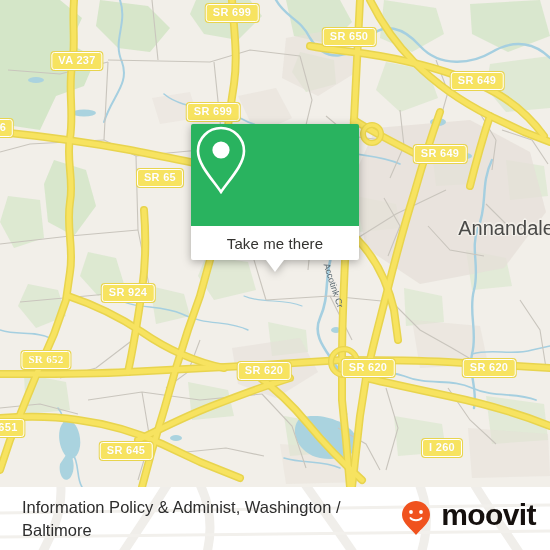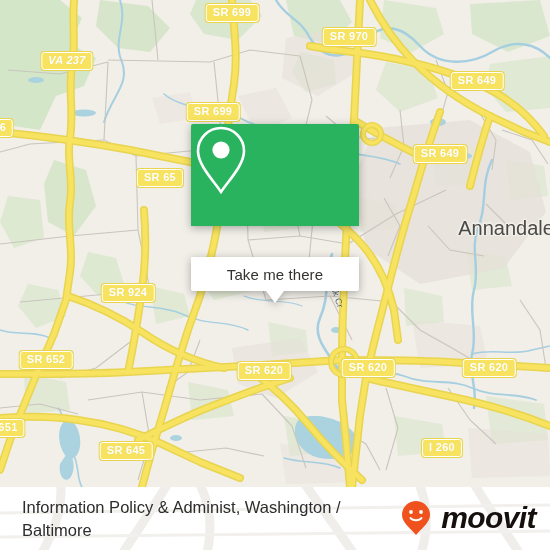--- a/index.html
+++ b/index.html
@@ -72,21 +72,20 @@
   .popup-head{
     height:102px;background:#29b35f;
     border-radius:2px 2px 0 0;
     display:flex;align-items:center;justify-content:center;
   }
   .popup-foot{
     height:34px;background:#ffffff;
     border-radius:0 0 2px 2px;
     display:flex;align-items:center;justify-content:center;
     position:relative;
-    margin-top:31px;
   }
   .popup-foot .lbl{
     font-size:15px;color:#33322f;letter-spacing:.1px;
   }
   .popup-tail{
     position:absolute;left:50%;top:100%;
     width:0;height:0;margin-left:-9px;
     border-left:9px solid transparent;
     border-right:9px solid transparent;
     border-top:12px solid #ffffff;
@@ -97,21 +96,21 @@
     position:absolute;left:0;top:487px;width:550px;height:63px;
     background:#ffffff;overflow:hidden;
   }
   .bottombar .wm{position:absolute;left:0;top:0;opacity:1;}
   .bar-title{
     position:absolute;left:22px;top:9px;width:370px;
     font-size:16.5px;line-height:23px;color:#2d2d2d;
   }
   .brand{
     position:absolute;right:14px;top:13px;
-    display:flex;align-items:center;gap:10px;font-style:italic;
+    display:flex;gap:10px;
   }
   .brand .word{
     font-size:30px;line-height:30px;color:#15100e;letter-spacing:-.6px;
     font-weight:bold;
   }
 </style>
 </head>
 <body>
 
 <div id="app">
@@ -279,28 +278,28 @@
         </g>
         <g fill="none" stroke="#f7e360" stroke-width="3.4">
           <circle cx="344" cy="362" r="13"></circle>
           <circle cx="372" cy="134" r="9"></circle>
         </g>
       </g>
     </svg>
 
     <div id="shields">
         <div class="shield" style="left: 232px; top: 13px;">SR 699</div>
-        <div class="shield" style="left: 349px; top: 37px;">SR 970</div>
+        <div class="shield" style="left: 349px; top: 37px;">SR 650</div>
         <div class="shield" style="left: 477px; top: 81px;">SR 649</div>
         <div class="shield" style="left: 213px; top: 112px;">SR 699</div>
-        <div class="shield" style="left: 67px; top: 61px; font-style: italic;">VA 237</div>
+        <div class="shield" style="left: 77px; top: 61px;">VA 237</div>
         <div class="shield" style="left: 440px; top: 154px;">SR 649</div>
         <div class="shield" style="left: 160px; top: 178px; text-align: right;">SR 65</div>
         <div class="shield" style="left: 128px; top: 293px;">SR 924</div>
-        <div class="shield" style="left: 46px; top: 360px;">SR 652</div>
+        <div class="shield" style="left: 46px; top: 360px; font-family: Liberation Serif, serif;">SR 652</div>
         <div class="shield" style="left: 264px; top: 371px;">SR 620</div>
         <div class="shield" style="left: 368px; top: 368px;">SR 620</div>
         <div class="shield" style="left: 489px; top: 368px;">SR 620</div>
         <div class="shield" style="left: 8px; top: 428px;">651</div>
         <div class="shield" style="left: 126px; top: 451px;">SR 645</div>
         <div class="shield" style="left: 442px; top: 448px;">I 260</div>
         <div class="shield" style="left: 3px; top: 128px;">6</div>
       </div>
 
     <div id="places">

